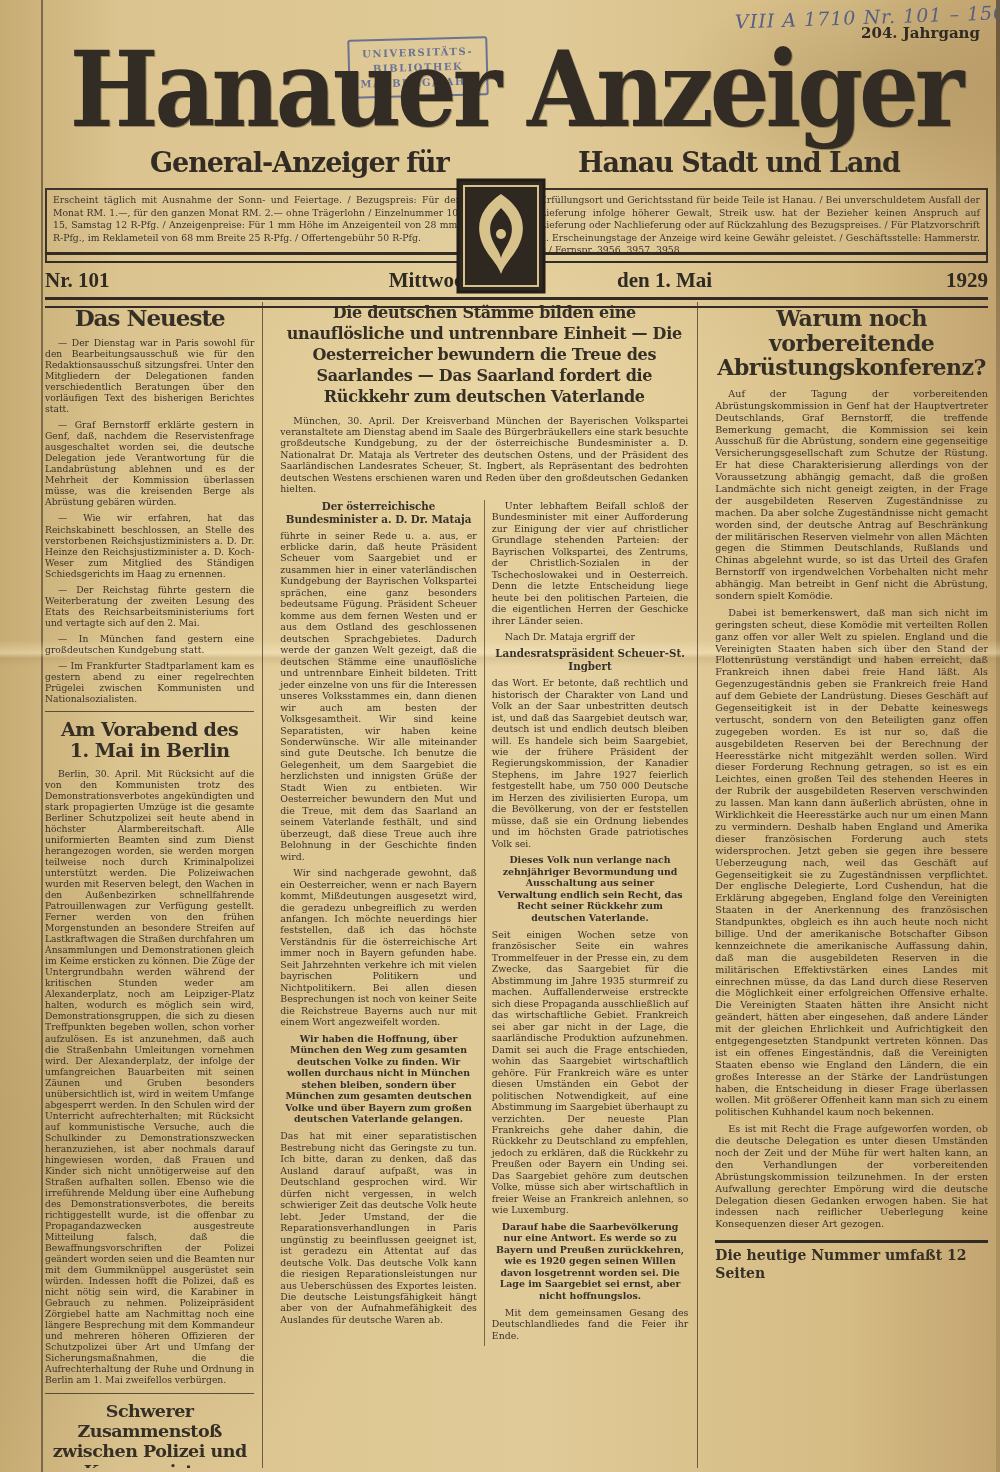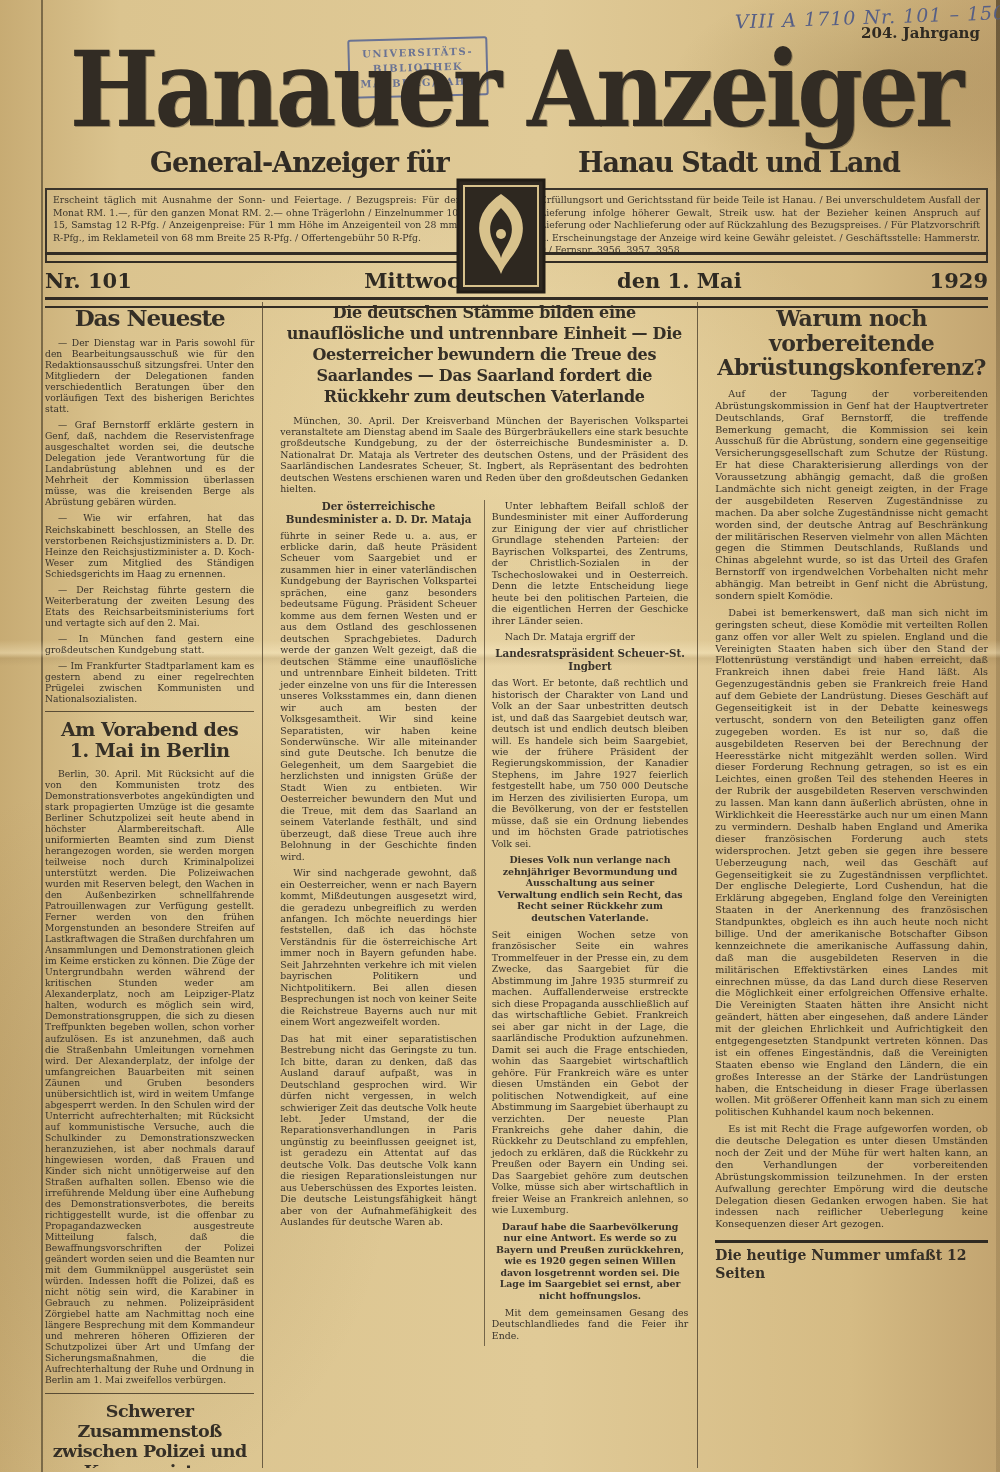--- a/index.html
+++ b/index.html
@@ -35,21 +35,21 @@
   
   .crest{position:absolute;left:456px;top:178px;width:90px;height:116px;z-index:5;}
 
   
   .imprint-row{position:absolute;top:188px;left:45px;right:12px;display:flex;justify-content:space-between;}
   .imprint-box{width:446px;border:2px solid #3a342b;padding:4px 6px;font-size:9.3px;line-height:1.35;
     text-align:justify;color:#3a342c;background:rgba(255,245,215,.06);}
   .imprint-box.right{width:440px;}
 
   
-  .datebar{position:absolute;top:252px;left:45px;right:12px;}
+  .datebar{position:absolute;top:252px;left:45px;right:12px;font-family:Liberation Serif, serif;}
   .rule-double{height:6px;border-top:3px solid #322c24;border-bottom:2px solid #322c24;}
   .datebar-inner{display:flex;align-items:center;height:34px;font-weight:bold;font-size:21px;color:#2f2a22;}
   .db-issue{width:180px;}
   .db-week{width:250px;text-align:right;padding-right:18px;}
   .db-gap{width:110px;}
   .db-date{flex:1;text-align:left;padding-left:14px;}
   .db-year{width:120px;text-align:right;}
 
   
   .cols{position:absolute;top:302px;left:45px;right:12px;bottom:4px;display:flex;overflow:hidden;gap:8px;}
@@ -158,20 +158,21 @@
     <div class="col-center">
       <div class="h-sub">Die deutschen Stämme bilden eine unauflösliche und untrennbare Einheit — Die Oesterreicher bewundern die Treue des Saarlandes — Das Saarland fordert die Rückkehr zum deutschen Vaterlande</div>
       <div class="cbody">
         <p>München, 30. April. Der Kreisverband München der Bayerischen Volkspartei veranstaltete am Dienstag abend im Saale des Bürgerbräukellers eine stark besuchte großdeutsche Kundgebung, zu der der österreichische Bundesminister a. D. Nationalrat Dr. Mataja als Vertreter des deutschen Ostens, und der Präsident des Saarländischen Landesrates Scheuer, St. Ingbert, als Repräsentant des bedrohten deutschen Westens erschienen waren und Reden über den großdeutschen Gedanken hielten.</p>
       </div>
       <div class="twocol">
         <div class="sc-a cbody">
           <div class="sc-head">Der österreichische Bundesminister a. D. Dr. Mataja</div>
           <p class="noind">führte in seiner Rede u. a. aus, er erblicke darin, daß heute Präsident Scheuer vom Saargebiet und er zusammen hier in einer vaterländischen Kundgebung der Bayrischen Volkspartei sprächen, eine ganz besonders bedeutsame Fügung. Präsident Scheuer komme aus dem fernen Westen und er aus dem Ostland des geschlossenen deutschen Sprachgebietes. Dadurch werde der ganzen Welt gezeigt, daß die deutschen Stämme eine unauflösliche und untrennbare Einheit bildeten. Tritt jeder einzelne von uns für die Interessen unseres Volksstammes ein, dann dienen wir auch am besten der Volksgesamtheit. Wir sind keine Separatisten, wir haben keine Sonderwünsche. Wir alle miteinander sind gute Deutsche. Ich benutze die Gelegenheit, um dem Saargebiet die herzlichsten und innigsten Grüße der Stadt Wien zu entbieten. Wir Oesterreicher bewundern den Mut und die Treue, mit dem das Saarland an seinem Vaterlande festhält, und sind überzeugt, daß diese Treue auch ihre Belohnung in der Geschichte finden wird.</p>
           <p>Wir sind nachgerade gewohnt, daß ein Oesterreicher, wenn er nach Bayern kommt, Mißdeutungen ausgesetzt wird, die geradezu unbegreiflich zu werden anfangen. Ich möchte neuerdings hier feststellen, daß ich das höchste Verständnis für die österreichische Art immer noch in Bayern gefunden habe. Seit Jahrzehnten verkehre ich mit vielen bayrischen Politikern und Nichtpolitikern. Bei allen diesen Besprechungen ist noch von keiner Seite die Reichstreue Bayerns auch nur mit einem Wort angezweifelt worden.</p>
+          <p class="bold-block">Wir haben die Hoffnung, über München den Weg zum gesamten deutschen Volke zu finden. Wir wollen durchaus nicht in München stehen bleiben, sondern über München zum gesamten deutschen Volke und über Bayern zum großen deutschen Vaterlande gelangen.</p>
           <p class="noind">Das hat mit einer separatistischen Bestrebung nicht das Geringste zu tun. Ich bitte, daran zu denken, daß das Ausland darauf aufpaßt, was in Deutschland gesprochen wird. Wir dürfen nicht vergessen, in welch schwieriger Zeit das deutsche Volk heute lebt. Jeder Umstand, der die Reparationsverhandlungen in Paris ungünstig zu beeinflussen geeignet ist, ist geradezu ein Attentat auf das deutsche Volk. Das deutsche Volk kann die riesigen Reparationsleistungen nur aus Ueberschüssen des Exportes leisten. Die deutsche Leistungsfähigkeit hängt aber von der Aufnahmefähigkeit des Auslandes für deutsche Waren ab.</p>
         </div>
         <div class="sc-b cbody">
           <p>Unter lebhaftem Beifall schloß der Bundesminister mit einer Aufforderung zur Einigung der vier auf christlicher Grundlage stehenden Parteien: der Bayrischen Volkspartei, des Zentrums, der Christlich-Sozialen in der Tschechoslowakei und in Oesterreich. Denn die letzte Entscheidung liege heute bei den politischen Parteien, die die eigentlichen Herren der Geschicke ihrer Länder seien.</p>
           <p>Nach Dr. Mataja ergriff der</p>
           <div class="sc-head">Landesratspräsident Scheuer-St. Ingbert</div>
           <p class="noind">das Wort. Er betonte, daß rechtlich und historisch der Charakter von Land und Volk an der Saar unbestritten deutsch ist, und daß das Saargebiet deutsch war, deutsch ist und endlich deutsch bleiben will. Es handele sich beim Saargebiet, wie der frühere Präsident der Regierungskommission, der Kanadier Stephens, im Jahre 1927 feierlich festgestellt habe, um 750 000 Deutsche im Herzen des zivilisierten Europa, um die Bevölkerung, von der er feststellen müsse, daß sie ein Ordnung liebendes und im höchsten Grade patriotisches Volk sei.</p>
           <p class="bold-block">Dieses Volk nun verlange nach zehnjähriger Bevormundung und Ausschaltung aus seiner Verwaltung endlich sein Recht, das Recht seiner Rückkehr zum deutschen Vaterlande.</p>
           <p class="noind">Seit einigen Wochen setze von französischer Seite ein wahres Trommelfeuer in der Presse ein, zu dem Zwecke, das Saargebiet für die Abstimmung im Jahre 1935 sturmreif zu machen. Auffallenderweise erstreckte sich diese Propaganda ausschließlich auf das wirtschaftliche Gebiet. Frankreich sei aber gar nicht in der Lage, die saarländische Produktion aufzunehmen. Damit sei auch die Frage entschieden, wohin das Saargebiet wirtschaftlich gehöre. Für Frankreich wäre es unter diesen Umständen ein Gebot der politischen Notwendigkeit, auf eine Abstimmung im Saargebiet überhaupt zu verzichten. Der neueste Plan Frankreichs gehe daher dahin, die Rückkehr zu Deutschland zu empfehlen, jedoch zu erklären, daß die Rückkehr zu Preußen oder Bayern ein Unding sei. Das Saargebiet gehöre zum deutschen Volke, müsse sich aber wirtschaftlich in freier Weise an Frankreich anlehnen, so wie Luxemburg.</p>
           <p class="bold-block">Darauf habe die Saarbevölkerung nur eine Antwort. Es werde so zu Bayern und Preußen zurückkehren, wie es 1920 gegen seinen Willen davon losgetrennt worden sei. Die Lage im Saargebiet sei ernst, aber nicht hoffnungslos.</p>

